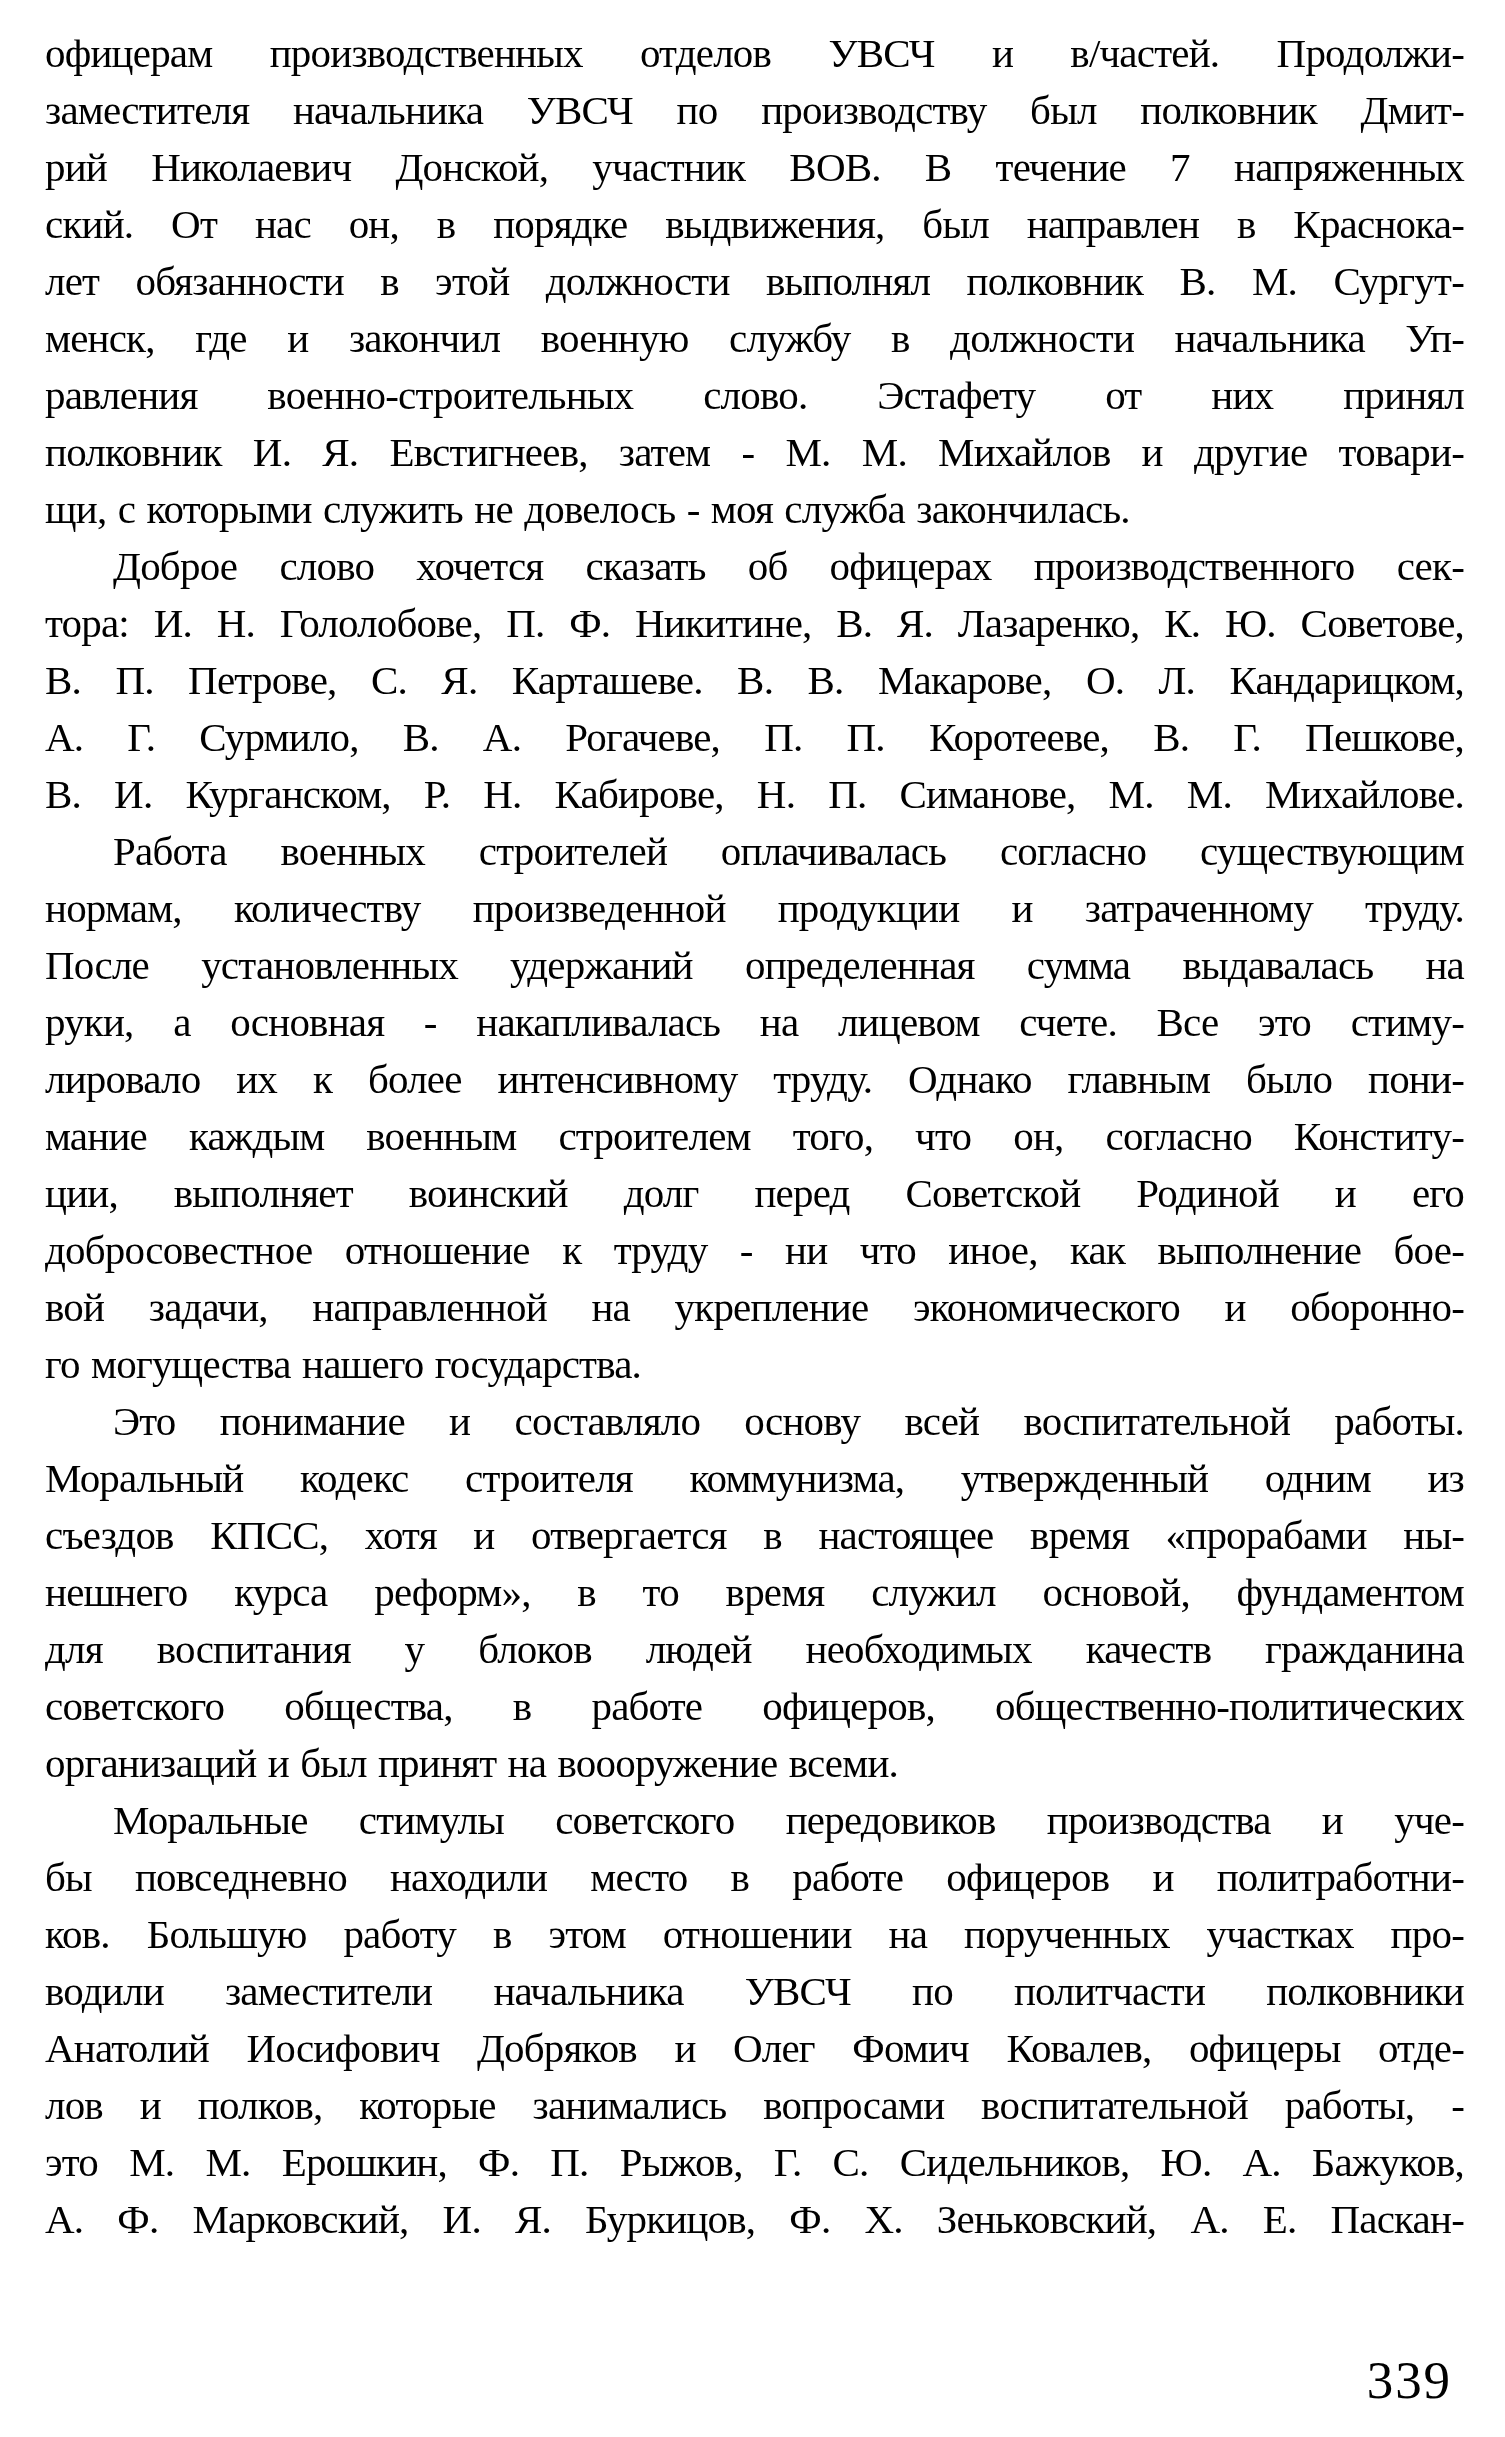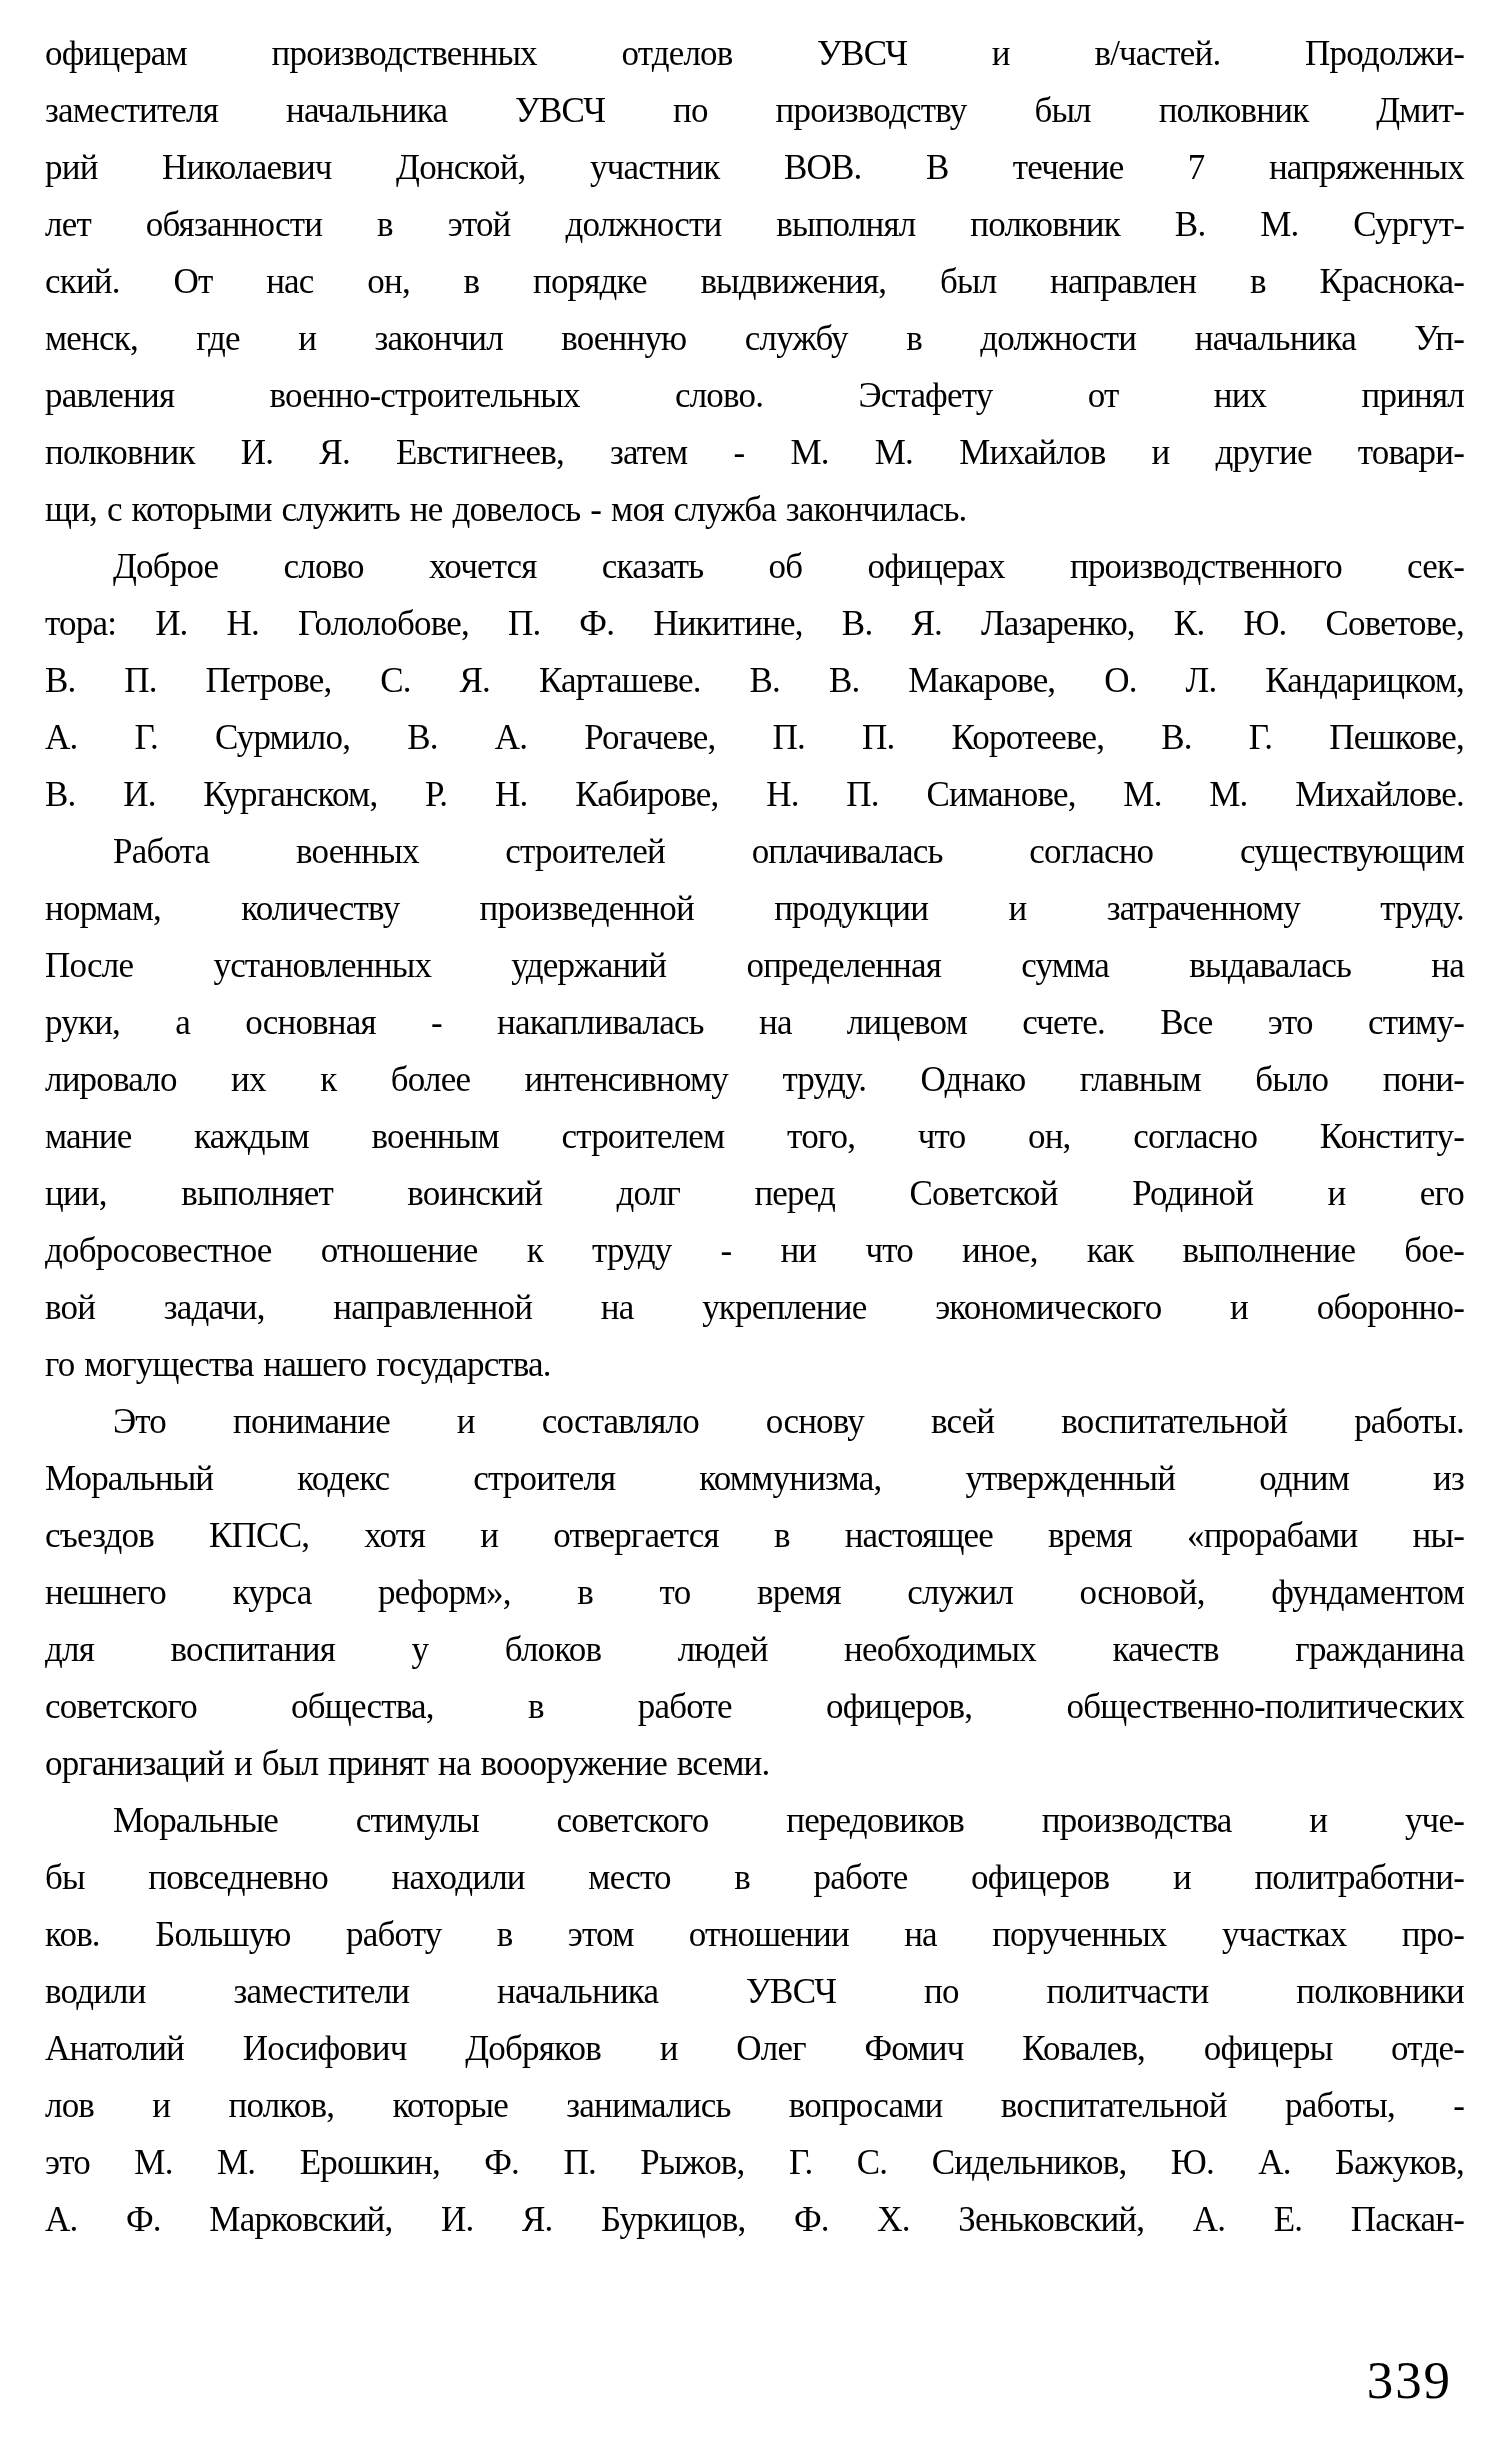--- a/index.html
+++ b/index.html
@@ -18,21 +18,21 @@
     background: #ffffff;
   }
   .text-block {
     position: absolute;
     left: 45px;
     right: 41px;
     top: 24.5px;
   }
   .paragraph { margin: 0; }
   .line {
-    font-size: 35px;
+    font-size: 41px;
     line-height: 57px;
     height: 57px;
     letter-spacing: -0.8px;
     word-spacing: 1.9px;
     white-space: nowrap;         
     text-align: justify;
     overflow: visible;
   }
   
   .line.fit {
@@ -58,22 +58,22 @@
 </style>
 </head>
 <body>
 
 <main class="page">
   <div class="text-block" id="text-block">
       <div class="paragraph">
         <div class="line fit">офицерам производственных отделов УВСЧ и в/частей. Продолжи-</div>
         <div class="line fit">заместителя начальника УВСЧ по производству был полковник Дмит-</div>
         <div class="line fit">рий Николаевич Донской, участник ВОВ. В течение 7 напряженных</div>
+        <div class="line fit">ский. От нас он, в порядке выдвижения, был направлен в Краснока-</div>
         <div class="line fit">лет обязанности в этой должности выполнял полковник В. М. Сургут-</div>
-        <div class="line fit">ский. От нас он, в порядке выдвижения, был направлен в Краснока-</div>
         <div class="line fit">менск, где и закончил военную службу в должности начальника Уп-</div>
         <div class="line fit">равления военно-строительных слово. Эстафету от них принял</div>
         <div class="line fit">полковник И. Я. Евстигнеев, затем - М. М. Михайлов и другие товари-</div>
         <div class="line para-end">щи, с которыми служить не довелось - моя служба закончилась.</div>
       </div>
       <div class="paragraph">
         <div class="line fit indent">Доброе слово хочется сказать об офицерах производственного сек-</div>
         <div class="line fit">тора: И. Н. Гололобове, П. Ф. Никитине, В. Я. Лазаренко, К. Ю. Советове,</div>
         <div class="line fit">В. П. Петрове, С. Я. Карташеве. В. В. Макарове, О. Л. Кандарицком,</div>
         <div class="line fit">А. Г. Сурмило, В. А. Рогачеве, П. П. Коротееве, В. Г. Пешкове,</div>

